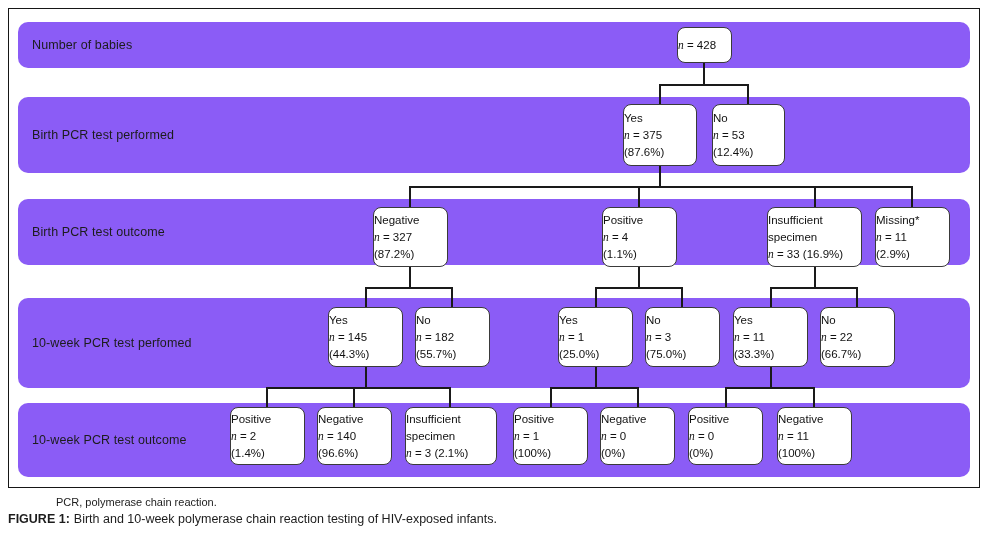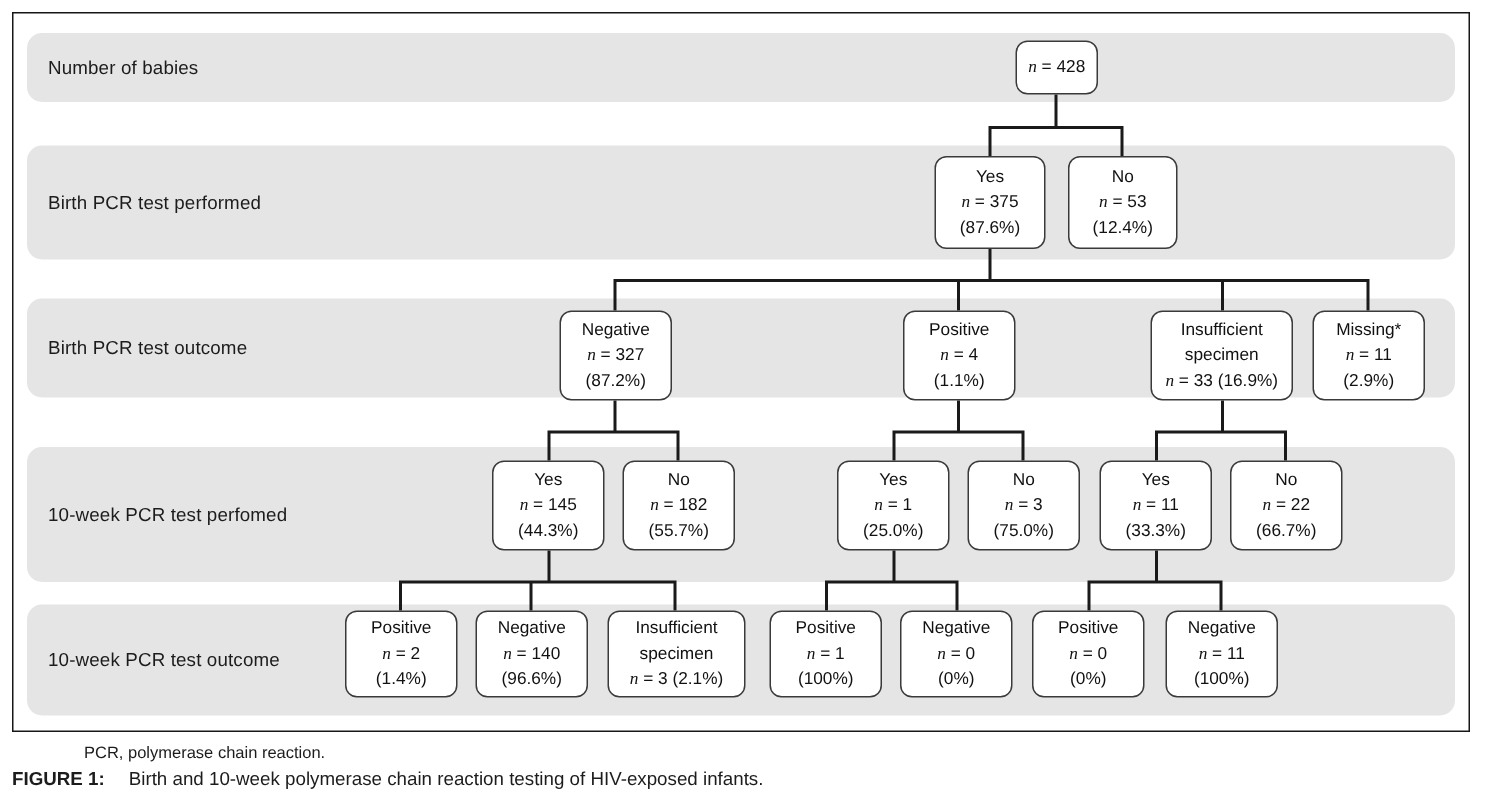--- a/index.html
+++ b/index.html
@@ -1,33 +1,33 @@
 <!DOCTYPE html>
 <html><head>
 <meta charset="utf-8">
 <style>
   html,body{margin:0;padding:0;background:#ffffff;}
   body{width:992px;height:540px;position:relative;overflow:hidden;
        font-family:"Liberation Sans",sans-serif;color:#1a1a1a;}
   .canvas{position:absolute;left:0;top:0;width:992px;height:540px;}
   .frame{position:absolute;left:8px;top:8px;width:972px;height:480px;
          border:1.5px solid #161616;background:#ffffff;box-sizing:border-box;}
-  .band{position:absolute;left:18px;width:952px;background:#e5e5e5;
+  .band{position:absolute;left:18px;width:952px;background:#8b5cf6;
         border-radius:10px;display:flex;align-items:center;}
   .band-label{margin-left:14px;font-size:12.5px;color:#1c1c1c;letter-spacing:.1px;}
   svg.connectors{position:absolute;left:0;top:0;width:992px;height:540px;pointer-events:none;}
   .node{position:absolute;background:#ffffff;border:1.2px solid #3a3a3a;border-radius:8px;
         box-sizing:border-box;display:flex;flex-direction:column;justify-content:center;
-        align-items:center;text-align:center;font-size:11.5px;line-height:17px;color:#111;}
+        align-items:flex-start;text-align:center;font-size:11.5px;line-height:17px;color:#111;}
   .node .nl{white-space:nowrap;}
   .node i{font-style:italic;font-family:"Liberation Serif",serif;}
   .footnote{position:absolute;left:8px;top:496px;font-size:11px;color:#1c1c1c;padding-left:48px;}
   .caption{position:absolute;left:8px;top:512px;font-size:12.5px;color:#1c1c1c;}
   .caption .cap-label{font-weight:bold;text-align:center;}
-  .caption .cap-text{margin-left:16px;}
+  .caption .cap-text{margin-left:4px;}
 </style>
 </head>
 <body>
 
 <div class="canvas">
 
   <div class="frame"></div>
 
   <div class="band" style="top:22px;height:46px">
     <span class="band-label">Number of babies</span>

